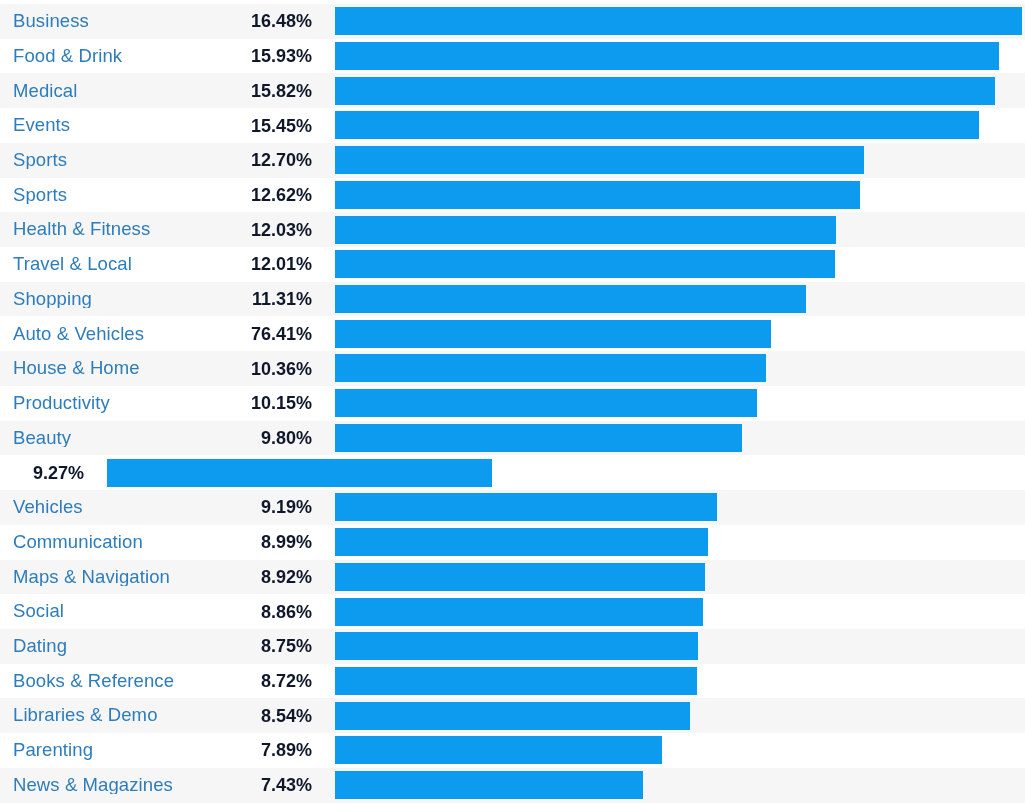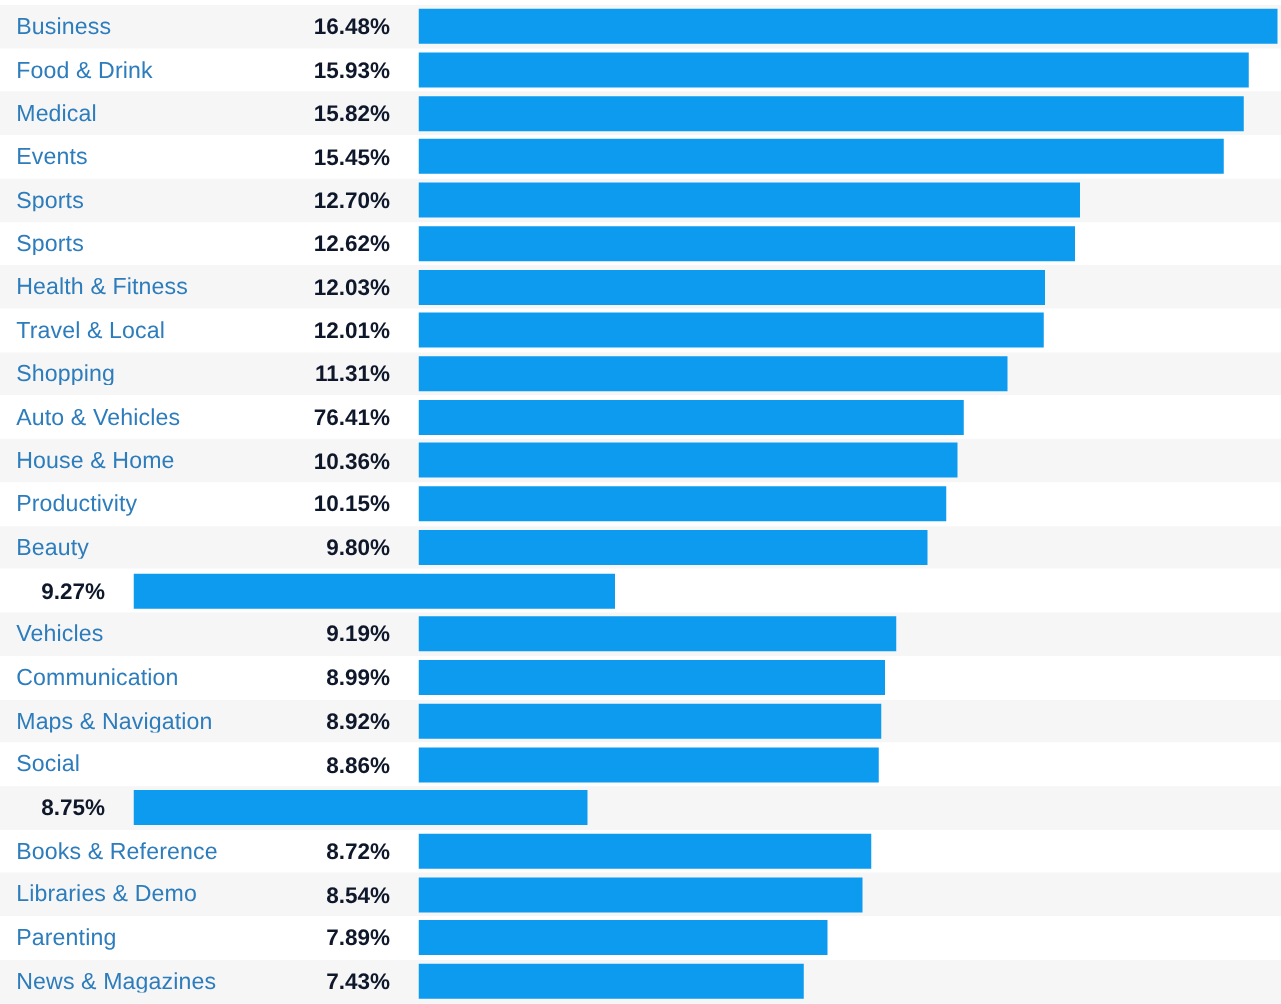--- a/index.html
+++ b/index.html
@@ -193,20 +193,21 @@
       </div>
     </div>
     <div class="row">
       <div class="row-label">Social</div>
       <div class="row-value">8.86%</div>
       <div class="bar-track">
         <div class="bar" style="width: 367.934px; background: rgb(13, 155, 240);"></div>
       </div>
     </div>
     <div class="row alt">
+      <div class="row-label">Dating</div>
       <div class="row-value">8.75%</div>
       <div class="bar-track">
         <div class="bar" style="width: 363.325px; background: rgb(13, 155, 240);"></div>
       </div>
     </div>
     <div class="row">
       <div class="row-label">Books &amp; Reference</div>
       <div class="row-value">8.72%</div>
       <div class="bar-track">
         <div class="bar" style="width: 362.068px; background: rgb(13, 155, 240);"></div>

